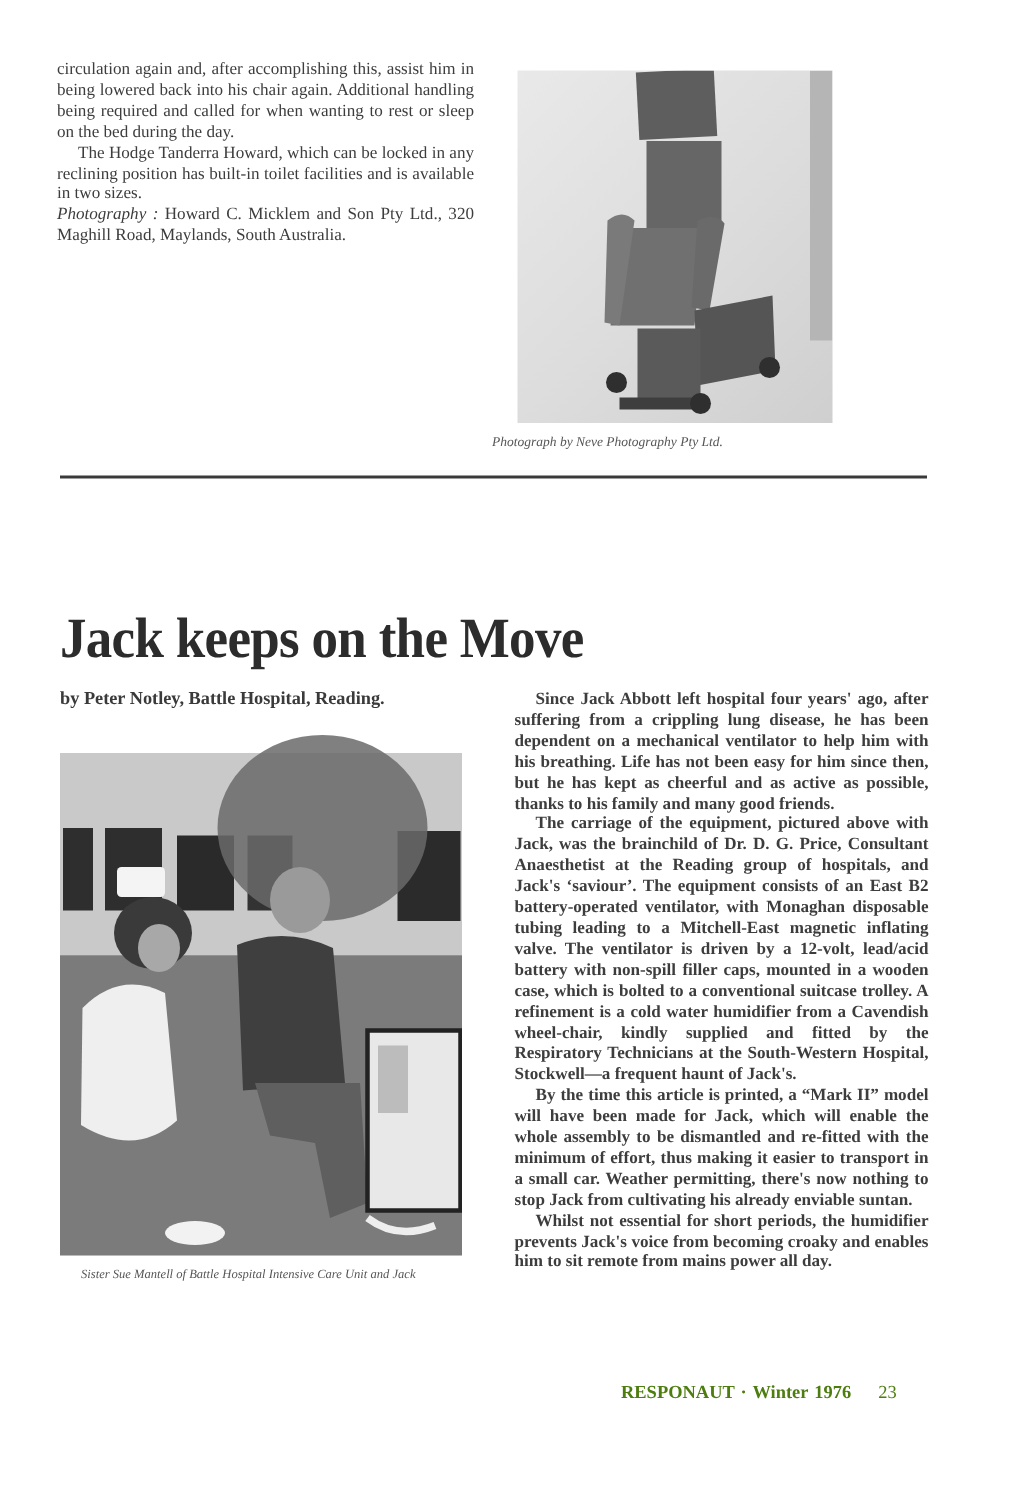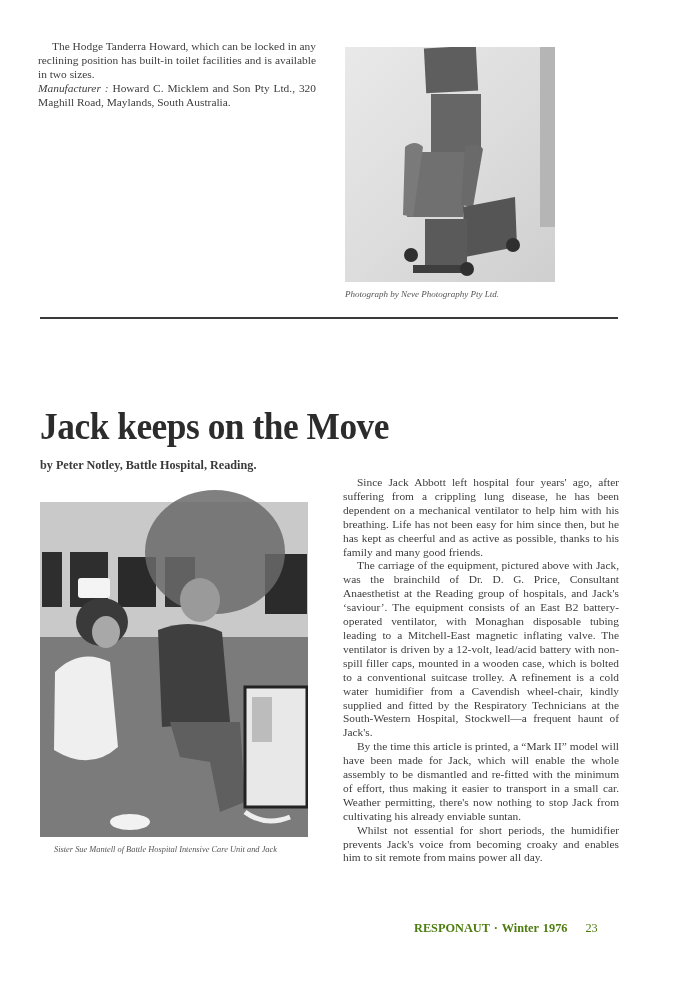--- a/index.html
+++ b/index.html
@@ -17,51 +17,52 @@
     .it { font-style: italic; }
     #top-left { left: 38px; top: 40px; width: 278px; }
     #top-photo {
       position: absolute; left: 345px; top: 47px; width: 210px; height: 235px;
       background: linear-gradient(135deg, #e9e9e9 0%, #dcdcdc 55%, #cfcfcf 100%);
       overflow: hidden;
     }
     .photo-caption {
       position: absolute; font-size: 9px; font-style: italic; color: #555;
     }
-    #top-caption { left: 345px; top: 289px; }
+    #top-caption { left: 328px; top: 289px; }
     #divider {
       position: absolute; left: 40px; top: 317px; width: 578px; height: 2px; background: #3a3a3a;
     }
     #headline {
       position: absolute; left: 40px; top: 404px; margin: 0;
       font-family: "Liberation Serif", serif; font-weight: bold;
       font-size: 38px; letter-spacing: -0.5px; color: #2c2c2c; line-height: 44px;
       transform: scaleX(0.93); transform-origin: left;
     }
     #byline {
       position: absolute; left: 40px; top: 458px; font-size: 12.2px; font-weight: bold; color: #3a3a3a; text-align: right;
     }
     #main-photo {
       position: absolute; left: 40px; top: 482px; width: 268px; height: 355px;
       background: #8a8a8a; overflow: hidden;
     }
     #bottom-caption { left: 42px; top: 845px; font-size: 8.4px; margin-left: 12px; }
-    #right-col { left: 343px; top: 476px; width: 276px; }
+    #right-col { left: 343px; top: 460px; width: 276px; font-weight: bold; }
     #footer {
       position: absolute; left: 414px; top: 921px; font-size: 12.3px; font-weight: bold; color: #4d7c0f;
       word-spacing: 1px;
     }
     #footer .pg { margin-left: 18px; font-weight: normal; }
   </style>
 </head>
 <body>
 
 <div id="top-left" class="col-text">
+  <p class="noindent">circulation again and, after accomplishing this, assist him in being lowered back into his chair again. Additional handling being required and called for when wanting to rest or sleep on the bed during the day.</p>
   <p>The Hodge Tanderra Howard, which can be locked in any reclining position has built-in toilet facilities and is available in two sizes.</p>
-  <p class="noindent"><span class="it">Manufacturer :</span><span> Howard C. Micklem and Son Pty Ltd., 320 Maghill Road, Maylands, South Australia.</span></p>
+  <p class="noindent"><span class="it">Photography :</span><span> Howard C. Micklem and Son Pty Ltd., 320 Maghill Road, Maylands, South Australia.</span></p>
 </div>
 
 <div id="top-photo">
   <svg width="210" height="235" viewBox="0 0 210 235">
     <rect x="195" y="0" width="15" height="180" fill="#b5b5b5"></rect>
     <rect x="80" y="0" width="52" height="45" fill="#5e5e5e" transform="rotate(-3 106 22)"></rect>
     <rect x="86" y="47" width="50" height="62" fill="#666"></rect>
     <path d="M72 105 L125 105 L118 170 L62 170 Z" fill="#707070"></path>
     <path d="M60 100 Q70 92 78 100 L68 170 L58 168 Z" fill="#7a7a7a"></path>
     <path d="M120 100 Q132 94 138 102 L128 160 L116 158 Z" fill="#6a6a6a"></path>

